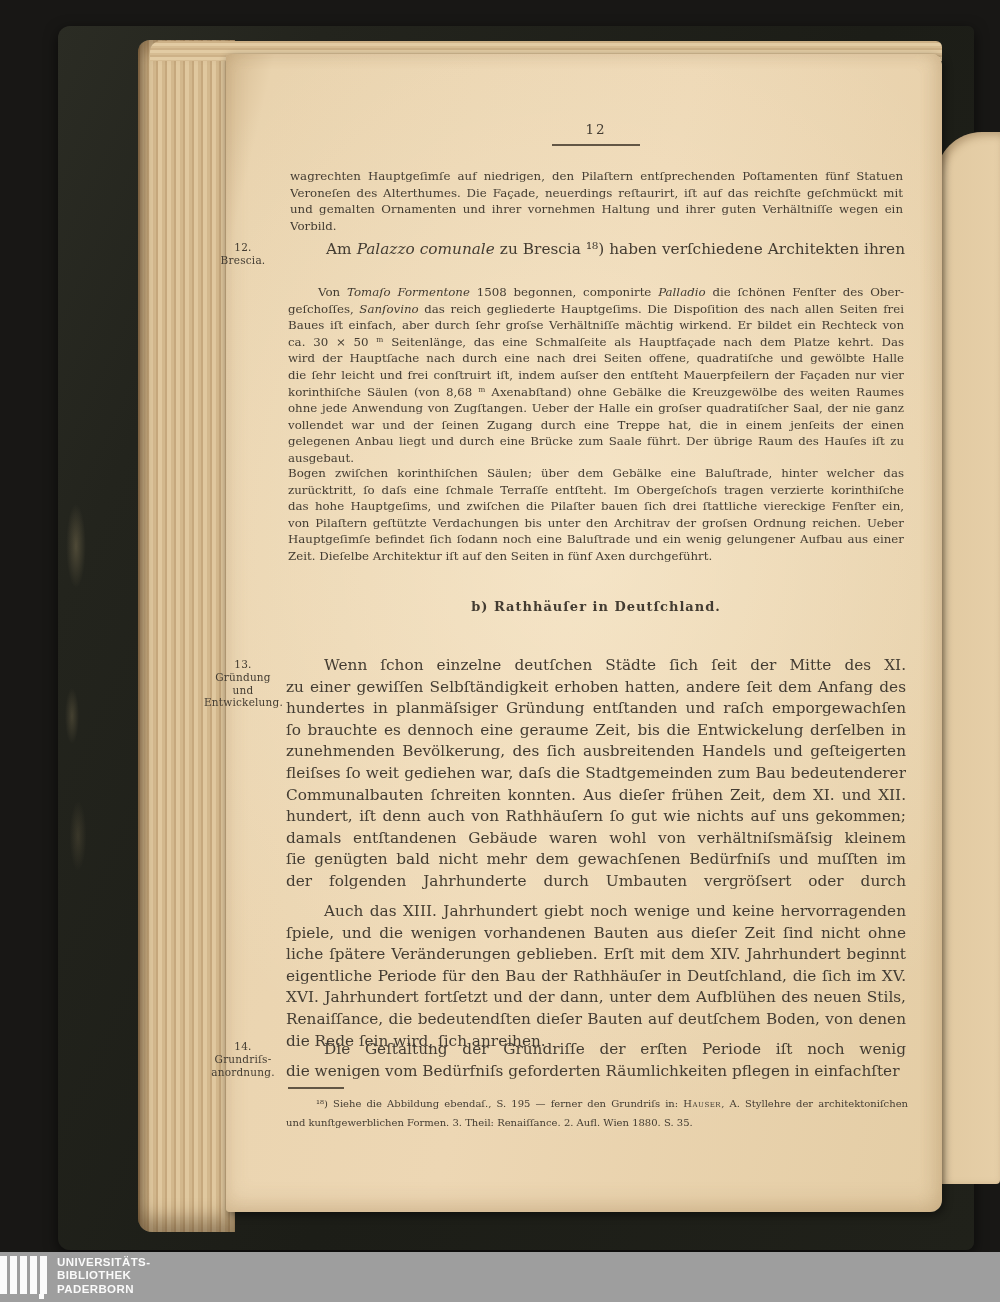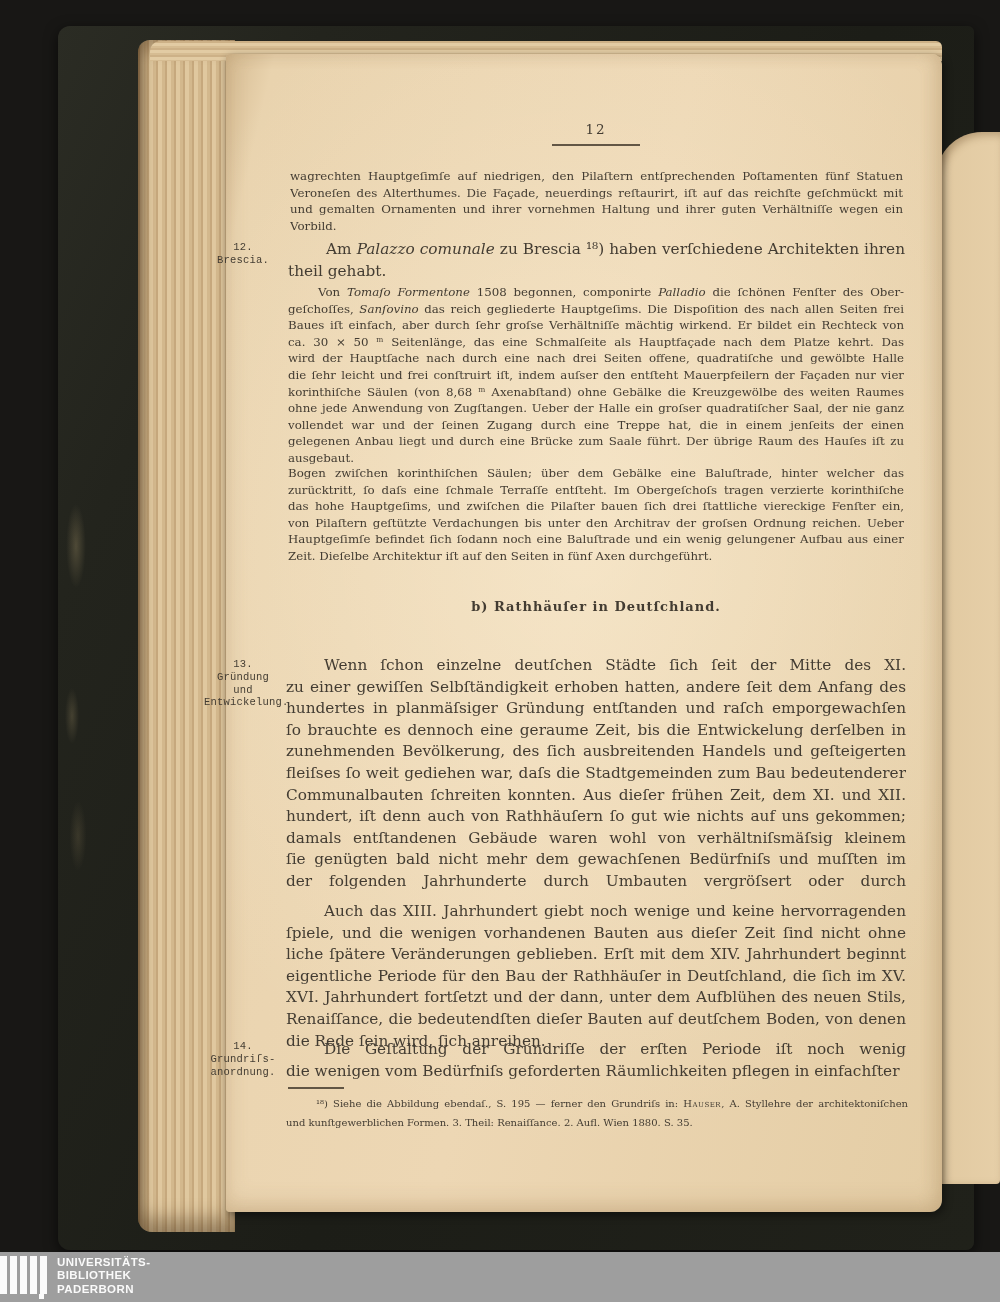--- a/index.html
+++ b/index.html
@@ -58,21 +58,21 @@
   .tb{position:absolute;}
   .small{font-size:11.8px;line-height:16.6px;}
   .small .line{height:16.6px;overflow:hidden;}
   .large{font-size:15.3px;line-height:21.6px;}
   .large .line{height:21.6px;overflow:hidden;}
   .fn{font-size:10px;line-height:18.5px;}
   .fn .line{height:18.5px;overflow:hidden;}
   .line.just{text-align:justify;text-align-last:justify;}
   .line.ind{padding-left:30px;}
   .large .line.ind{padding-left:38px;}
-  .margin-note{font-size:10.5px;line-height:12.8px;text-align:center;letter-spacing:.2px;font-family:Liberation Mono, monospace;}
+  .margin-note{font-size:10.5px;line-height:12.8px;text-align:center;letter-spacing:.2px;}
   .page-num{font-size:13.5px;letter-spacing:2px;text-align:center;}
   .rule{position:absolute;background:rgba(62,52,40,.8);}
   .heading-b{font-size:13px;font-weight:600;text-align:center;letter-spacing:1px;}
   .heading-1{font-size:13.5px;text-align:center;letter-spacing:3px;}
   .sc{font-variant:small-caps;letter-spacing:.5px;}
   i{font-style:italic;}
 
   
   .band{position:absolute;left:0;top:1252px;width:1000px;height:50px;background:var(--band,#9e9e9e);}
   .logo-marks{position:absolute;left:0;top:1256px;height:38px;display:flex;gap:3px;}
@@ -109,21 +109,20 @@
         <div class="line">Vorbild.</div>
       </div>
 
     <div class="tb margin-note" style="left:204px;top:241px;width:78px;">
         <div class="line">12.</div>
         <div class="line">Brescia.</div>
       </div>
 
     <div class="tb large" style="left:288px;top:239px;width:617px;">
         <div class="line just ind">Am <i>Palazzo comunale</i> zu Brescia ¹⁸) haben verſchiedene Architekten ihren An-</div>
-        <div class="line">theil gehabt.</div>
       </div>
 
     <div class="tb small" style="left:288px;top:284px;width:616px;">
         <div class="line just ind">Von <i>Tomaſo Formentone</i> 1508 begonnen, componirte <i>Palladio</i> die ſchönen Fenſter des Ober-</div>
         <div class="line just">geſchoſſes, <i>Sanſovino</i> das reich gegliederte Hauptgeſims.  Die Dispoſition des nach allen Seiten frei ſtehenden</div>
         <div class="line just">Baues iſt einfach, aber durch ſehr groſse Verhältniſſe mächtig wirkend.  Er bildet ein Rechteck von</div>
         <div class="line just">ca. 30 × 50 ᵐ Seitenlänge, das eine Schmalſeite als Hauptfaçade nach dem Platze kehrt.  Das Erdgeſchoſs</div>
         <div class="line just">wird der Hauptſache nach durch eine nach drei Seiten offene, quadratiſche und gewölbte Halle eingenommen,</div>
         <div class="line just">die ſehr leicht und frei conſtruirt iſt, indem auſser den entſteht Mauerpfeilern der Façaden nur vier</div>
         <div class="line just">korinthiſche Säulen (von 8,68 ᵐ Axenabſtand) ohne Gebälke die Kreuzgewölbe des weiten Raumes tragen,</div>

